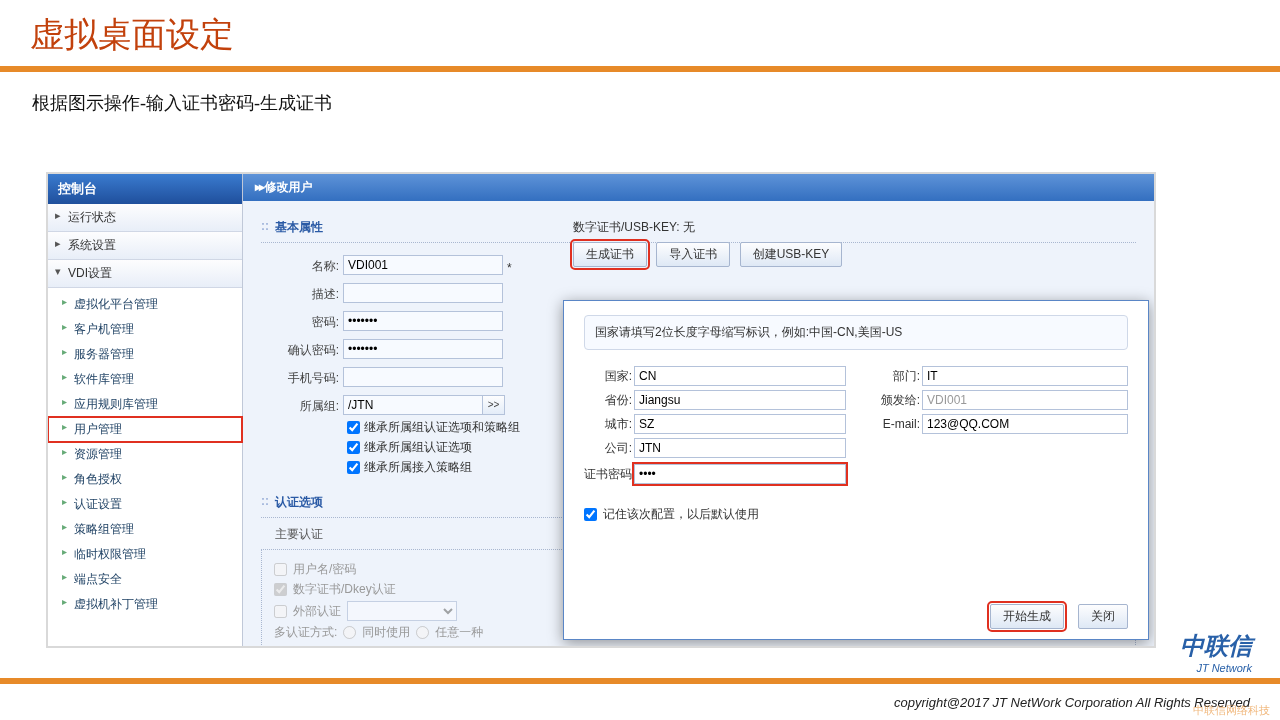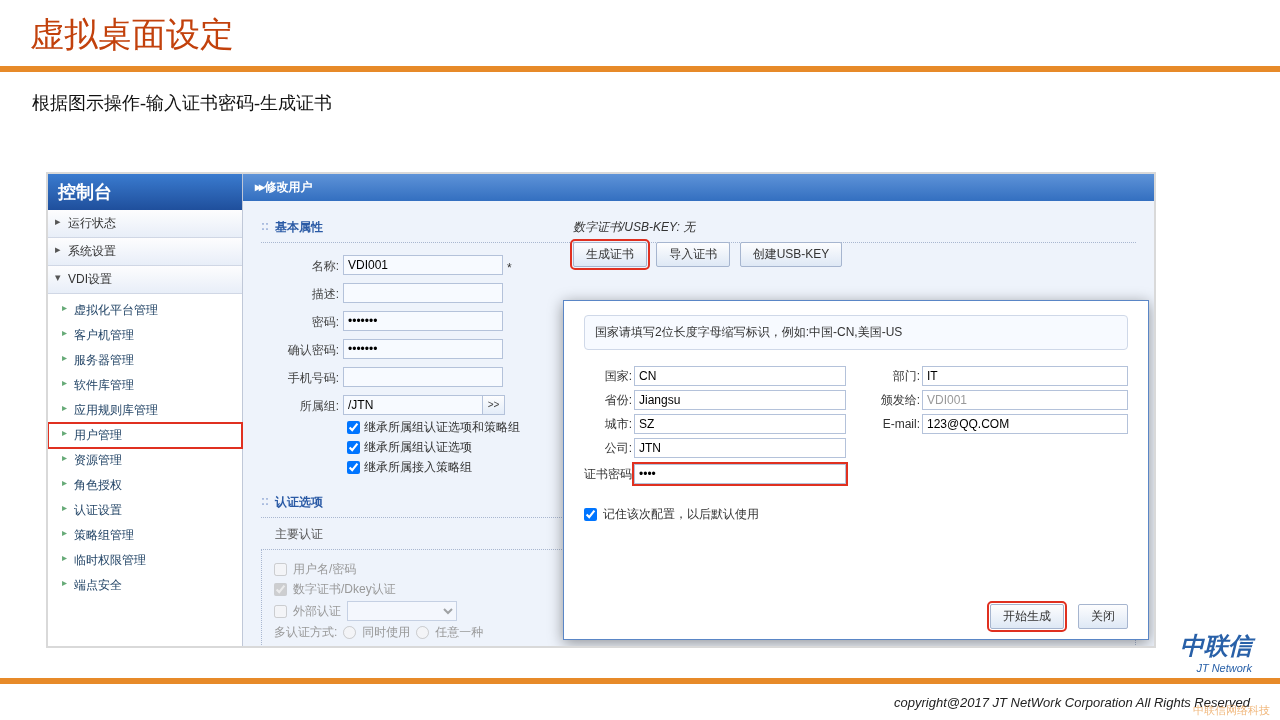--- a/index.html
+++ b/index.html
@@ -4,21 +4,21 @@
 <style>
   * { box-sizing: border-box; margin: 0; padding: 0; }
   html, body { width: 1280px; height: 720px; font-family: "Microsoft YaHei", "SimSun", Arial, sans-serif; font-size: 12px; color: #333; background: #fff; overflow: hidden; }
   .slide { width: 1280px; height: 720px; position: relative; }
   .title { font-size: 34px; padding: 12px 30px 8px; font-family: "SimSun", serif; color: #c2410c; }
   .orange-bar { height: 6px; background: #e78a29; margin: 0; }
   .desc { padding: 18px 32px 4px; font-size: 18px; font-family: "SimSun", serif; color: #111; line-height: 1.5; }
   .screenshot { position: absolute; left: 46px; top: 172px; width: 1110px; height: 476px; border: 2px solid #d9d9d9; background: #eaf0f8; display: flex; overflow: hidden; }
   
   .sidebar { width: 195px; background: #fff; border-right: 1px solid #c0c8d8; display: flex; flex-direction: column; }
-  .sidebar .panel-header { background: linear-gradient(#3a7bcf, #1f4f9c); color: #fff; font-weight: bold; padding: 6px 10px; font-size: 18px; }
+  .sidebar .panel-header { background: linear-gradient(#3a7bcf, #1f4f9c); color: #fff; font-weight: bold; padding: 6px 10px; font-size: 13px; }
   .acc-item { border-bottom: 1px solid #d0d7e5; background: linear-gradient(#fdfdfe, #e8eef8); padding: 5px 10px 5px 20px; font-size: 12px; color: #333; position: relative; }
   .acc-item::before { content: "▸"; position: absolute; left: 7px; top: 5px; color: #555; font-size: 11px; }
   .acc-item.expanded::before { content: "▾"; }
   .tree { padding: 4px 0; background: #fff; flex: 1; }
   .tree-item { padding: 4px 6px 4px 26px; color: #246; position: relative; cursor: pointer; }
   .tree-item::before { content: "▸"; position: absolute; left: 14px; top: 4px; color: #6a7; font-size: 10px; }
   .tree-item.selected { outline: 2px solid #e03020; outline-offset: -1px; }
   
   .main { flex: 1; background: #eef3fb; display: flex; flex-direction: column; position: relative; }
   .main-header { background: linear-gradient(#5e93d8, #336fc0); color: #fff; padding: 5px 12px; font-size: 12px; font-weight: bold; }
@@ -27,21 +27,21 @@
   .section-head { color: #2a5aa5; font-weight: bold; padding: 4px 0 6px 14px; border-bottom: 1px dotted #a9b7d0; margin-bottom: 8px; position: relative; }
   .section-head::before { content: "::"; color: #9fb3d9; position: absolute; left: 0; }
   .form-row { display: flex; align-items: flex-end; margin: 4px 0; height: 24px; }
   .form-row label { width: 82px; text-align: right; color: #444; padding-right: 4px; }
   .form-row input[type=text], .form-row input[type=password] { width: 160px; height: 20px; border: 1px solid #b4c2da; background: #f7faff; padding: 1px 4px; font-size: 12px; }
   .grp-input { display: flex; }
   .grp-input input { width: 140px !important; }
   .grp-btn { width: 22px; height: 20px; border: 1px solid #b4c2da; border-left: none; background: linear-gradient(#fdfdfe, #e3ecf8); text-align: center; line-height: 18px; font-size: 10px; color: #444; }
   .star { color: #333; margin-left: 4px; }
   .right-col { position: absolute; left: 330px; top: 45px; }
-  .cert-line { margin-bottom: 6px; font-size: 12px; color: #333; font-style: italic; }
+  .cert-line { margin-bottom: 6px; font-size: 12px; color: #333; }
   .btn { display: inline-block; border: 1px solid #a6b5cf; background: linear-gradient(#fdfdfe, #dee8f5); padding: 3px 12px; font-size: 12px; color: #333; border-radius: 2px; margin-right: 6px; cursor: pointer; }
   .btn.highlight { outline: 2px solid #e03020; outline-offset: 1px; }
   .chk-row { margin: 3px 0 3px 86px; display: flex; align-items: center; gap: 4px; }
   .chk { width: 13px; height: 13px; }
   .auth-box { border: 1px dotted #a9b7d0; padding: 8px 12px; margin-top: 6px; }
   .auth-box .row { display: flex; align-items: center; gap: 6px; margin: 3px 0; color: #999; }
   .auth-box input[type=checkbox] { }
   .sel { width: 110px; height: 20px; border: 1px solid #b4c2da; background: #f7faff; }
   .radio-row { color: #888; }
   
@@ -96,20 +96,21 @@
         <div class="tree-item">服务器管理</div>
         <div class="tree-item">软件库管理</div>
         <div class="tree-item">应用规则库管理</div>
         <div class="tree-item selected">用户管理</div>
         <div class="tree-item">资源管理</div>
         <div class="tree-item">角色授权</div>
         <div class="tree-item">认证设置</div>
         <div class="tree-item">策略组管理</div>
         <div class="tree-item">临时权限管理</div>
         <div class="tree-item">端点安全</div>
+        <div class="tree-item">虚拟机补丁管理</div>
       </div>
     </div>
 
     <div class="main">
       <div class="main-header">修改用户</div>
       <div class="content">
         <div class="section-head">基本属性</div>
 
         <div class="form-row">
           <label>名称:</label>

